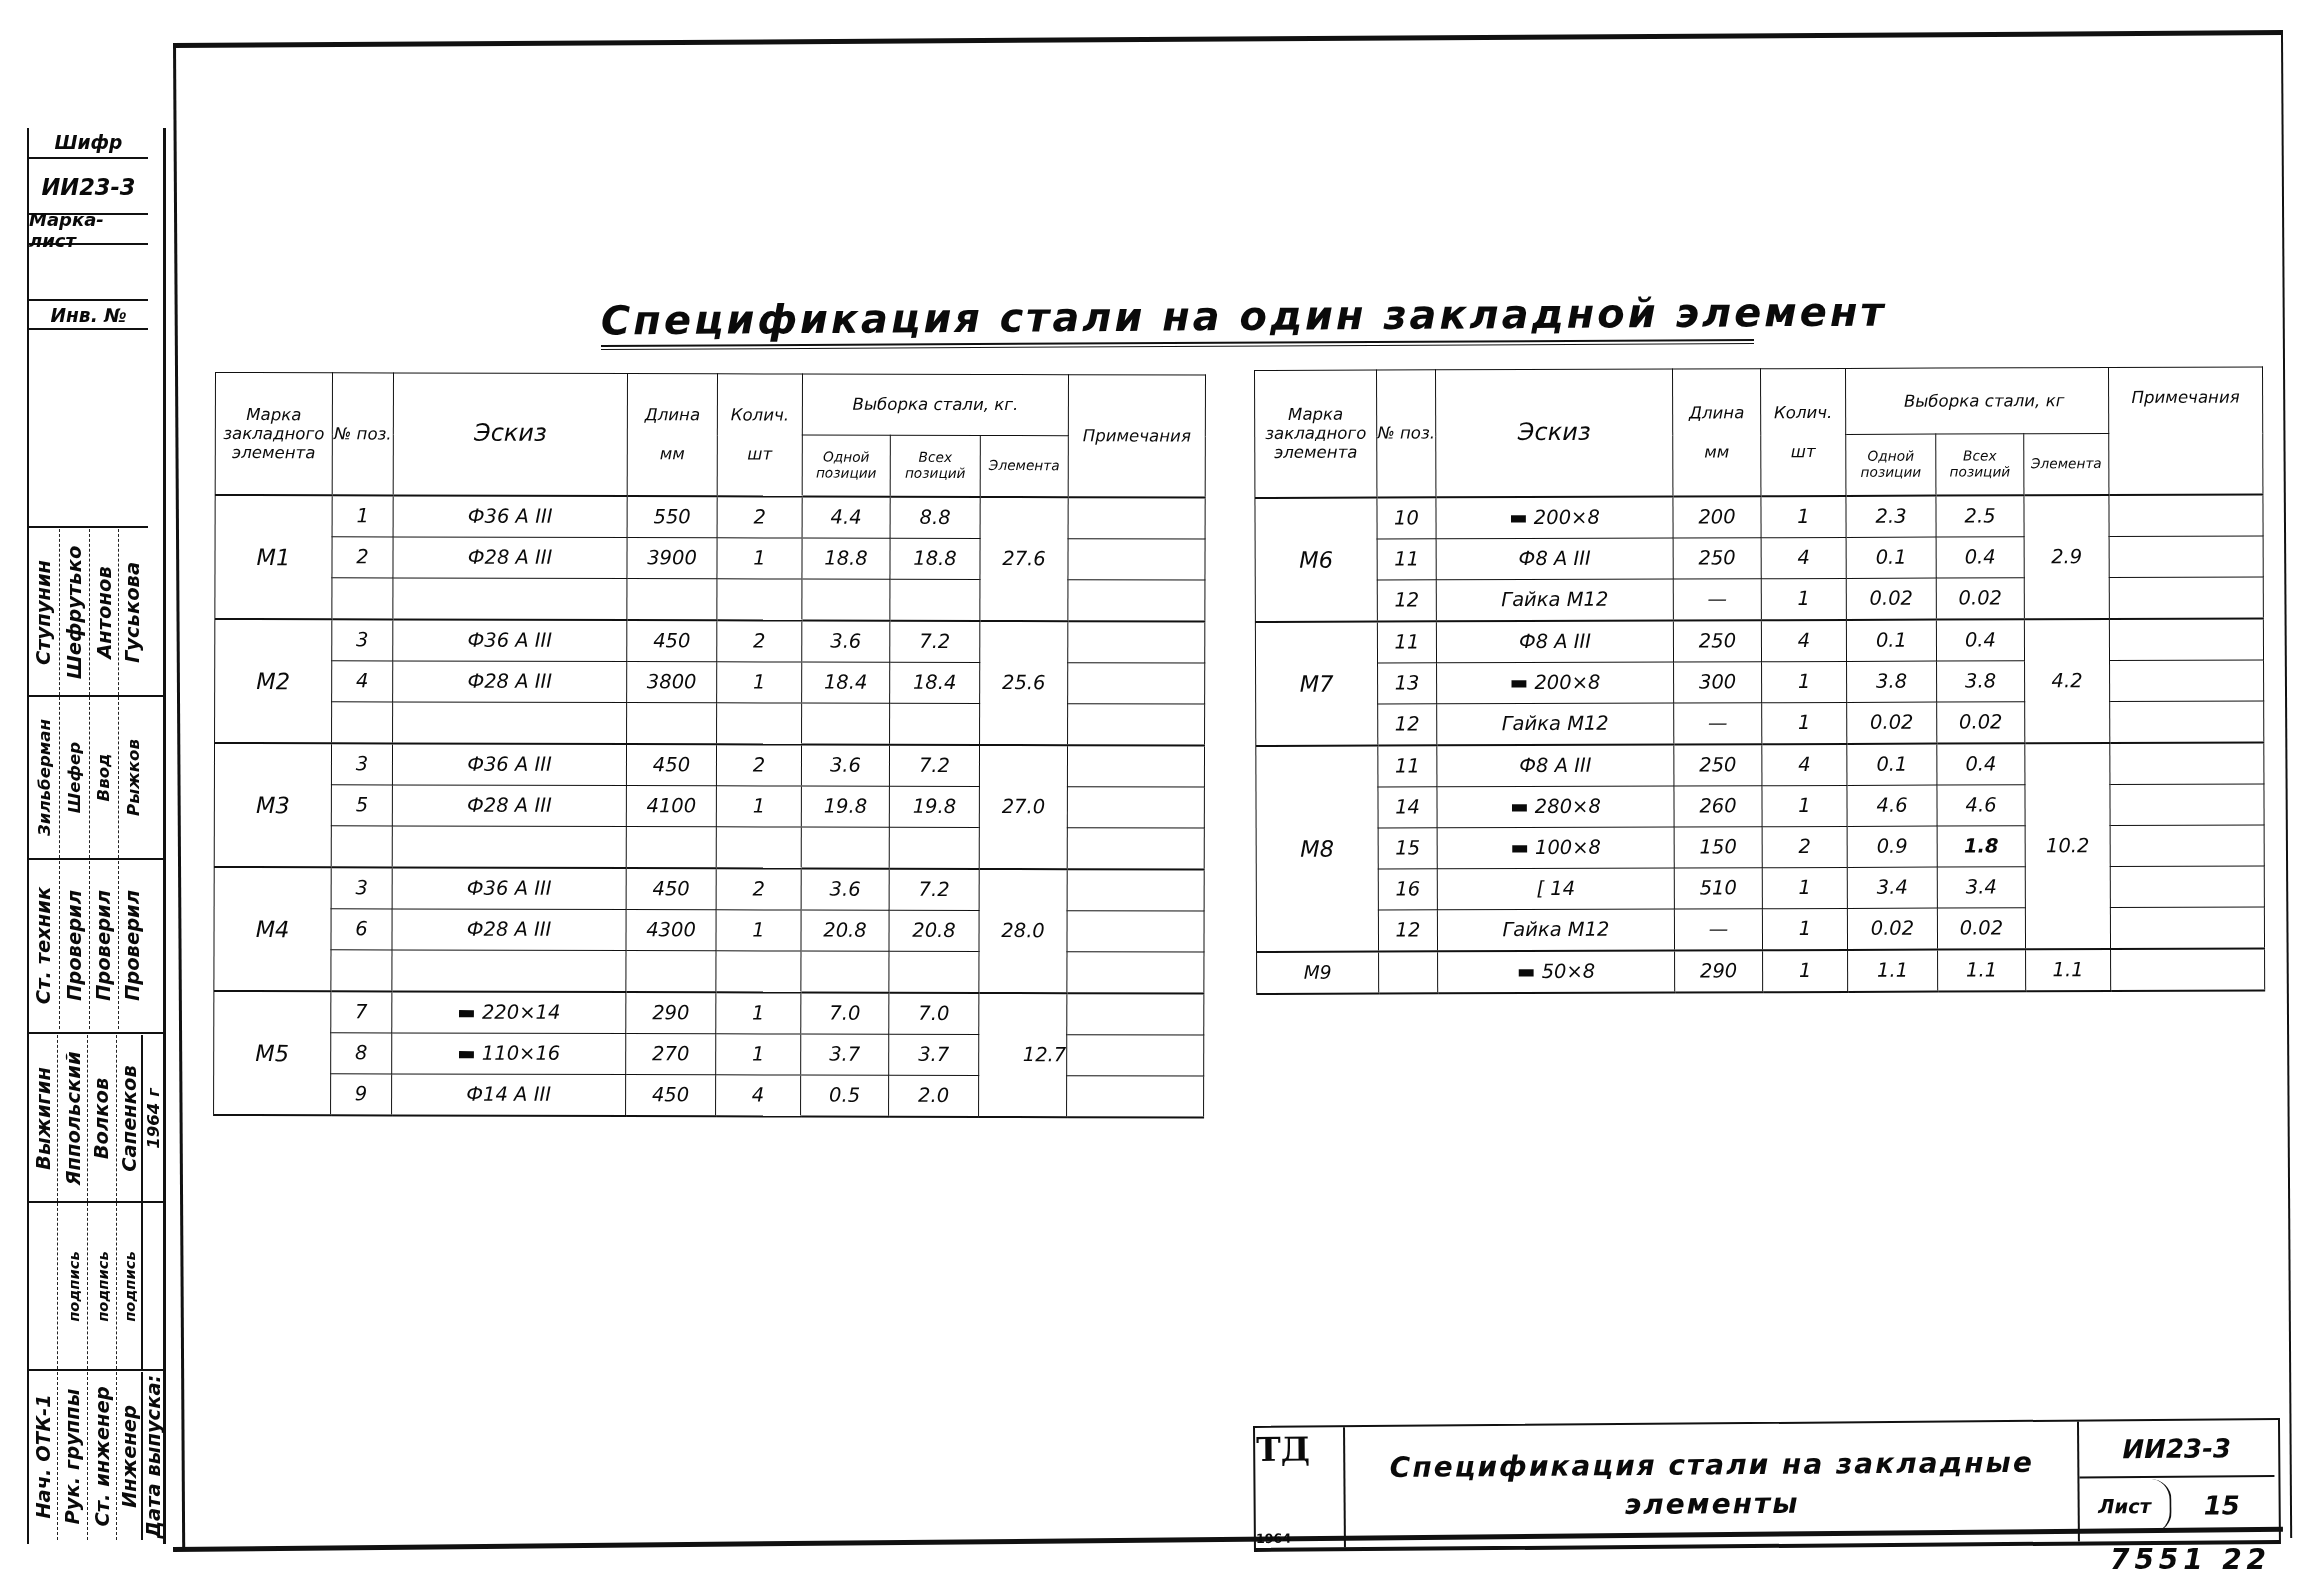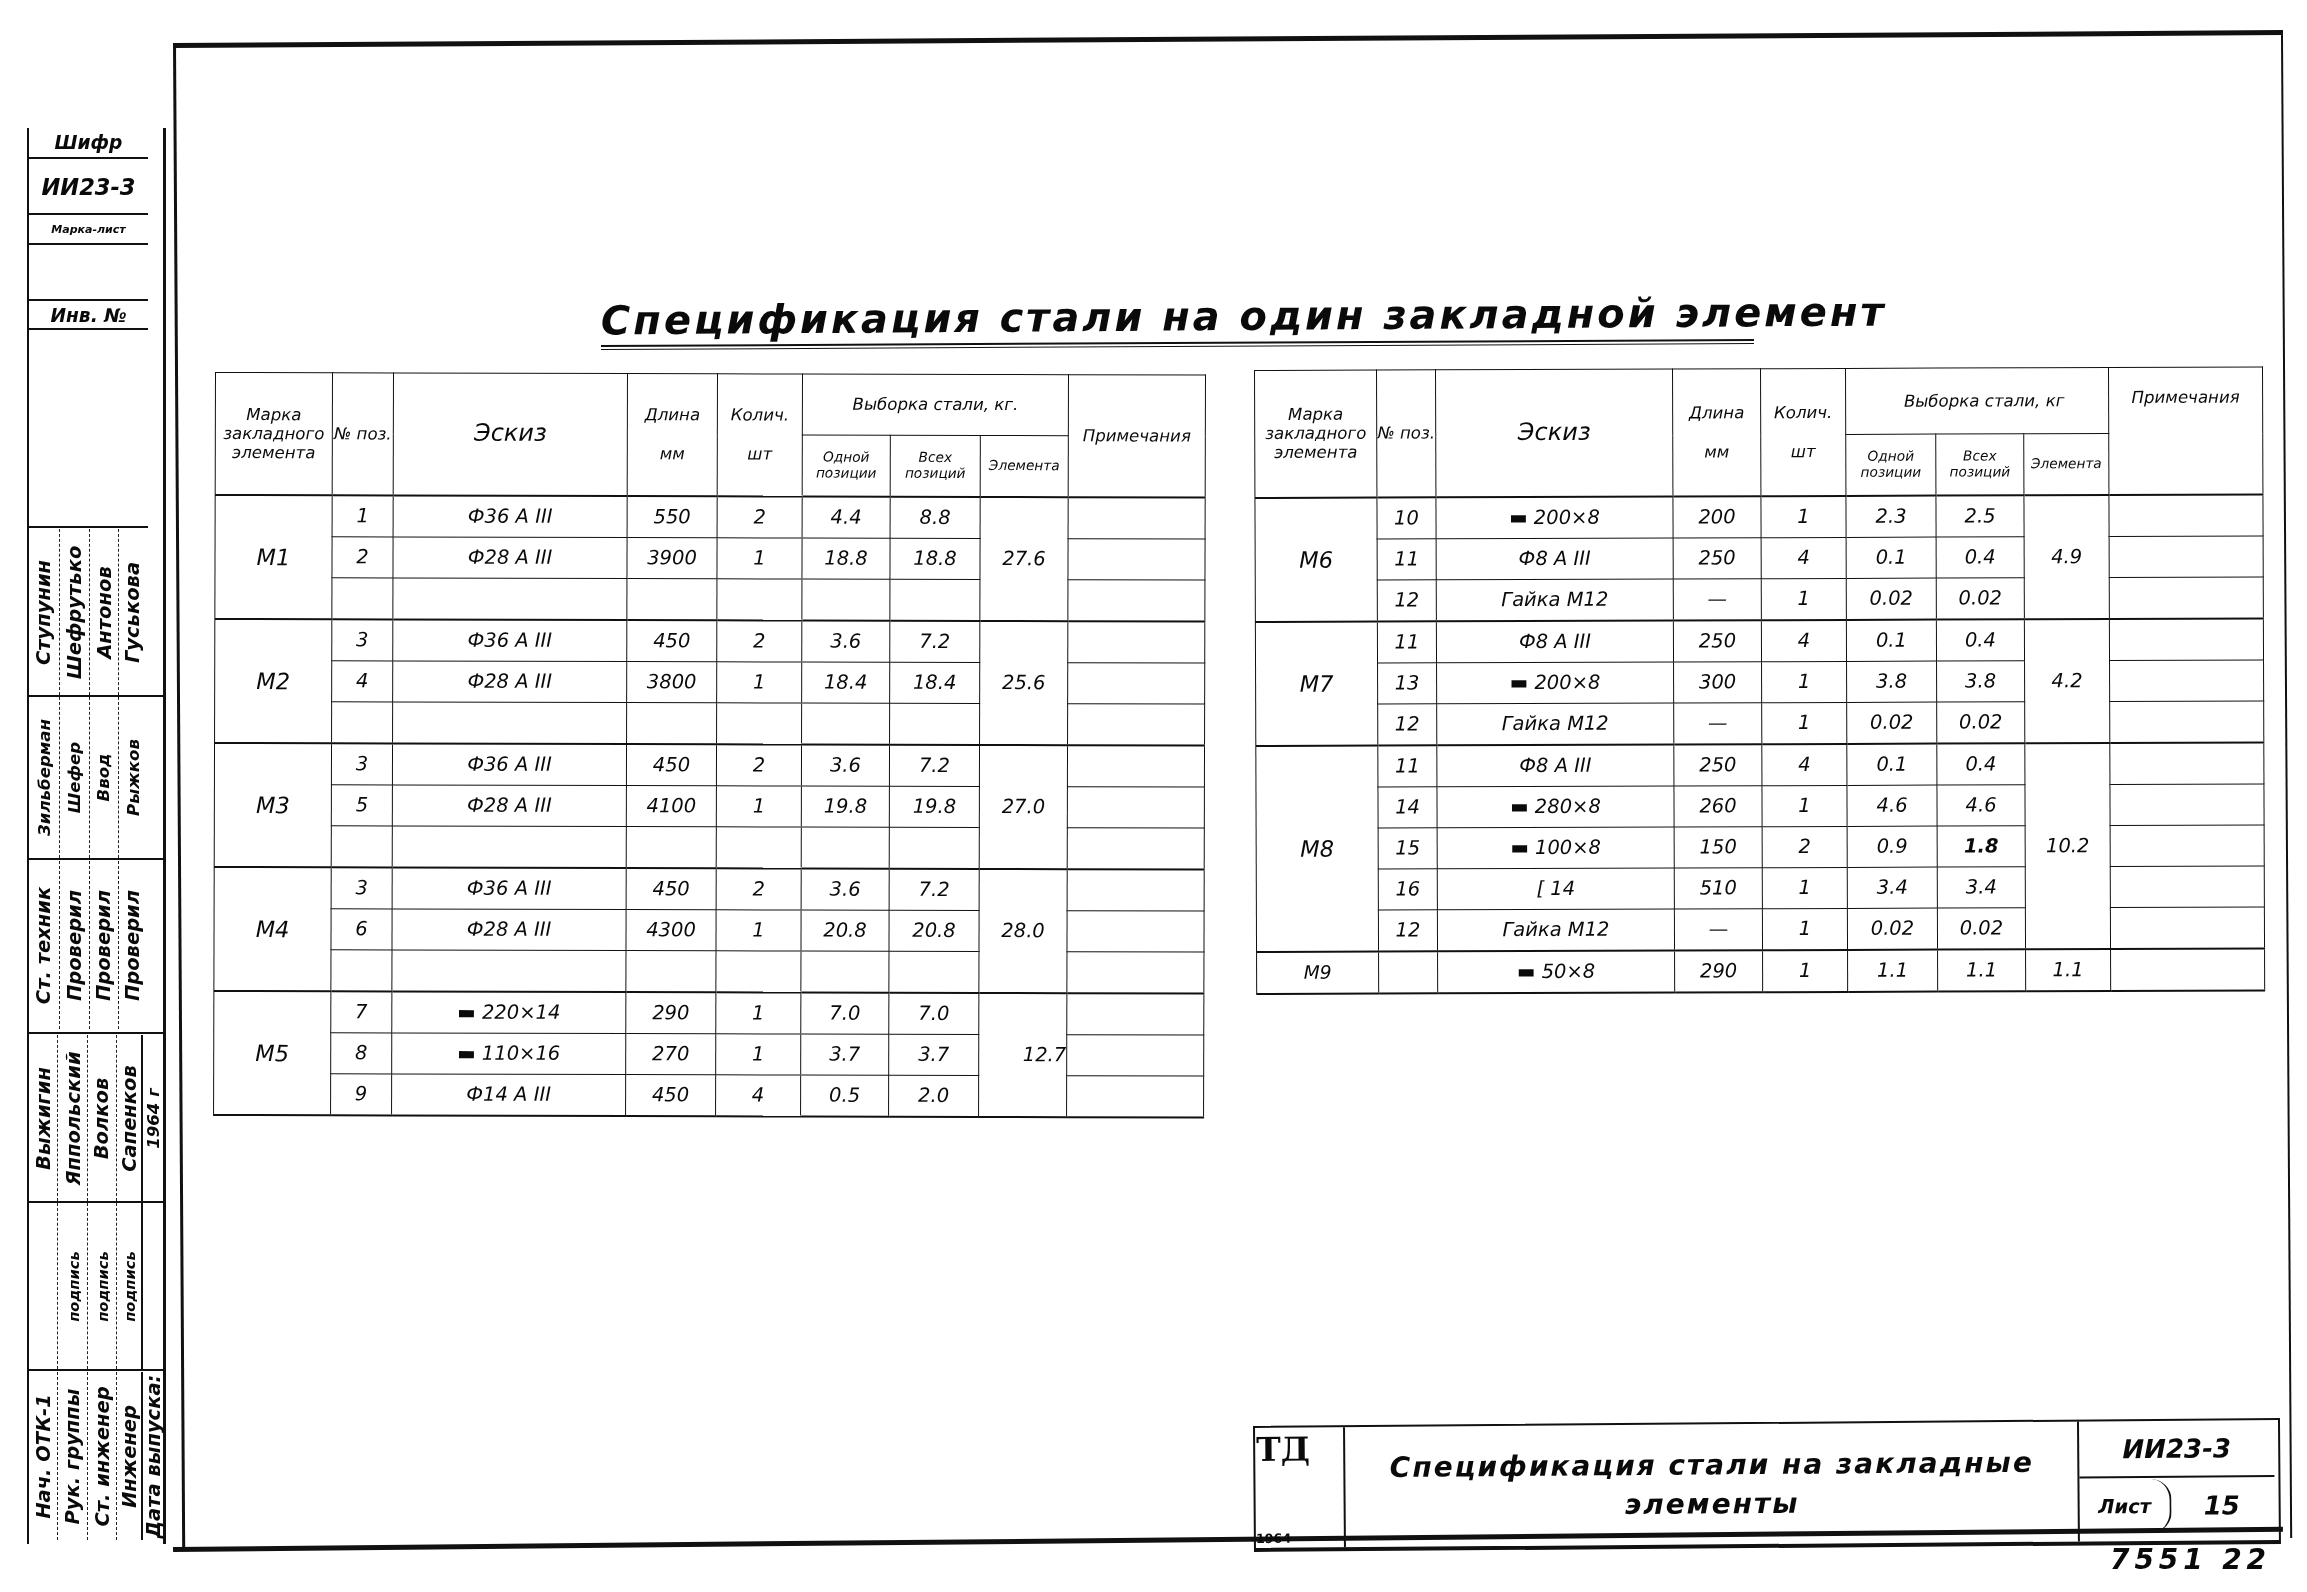--- a/index.html
+++ b/index.html
@@ -71,21 +71,21 @@
 <div class="frame"></div>
 <div class="frame-bottom"></div>
 
 <div class="side">
   <div class="side-cell hand" style="top:0;height:29px;">
       <span>Шифр</span>
     </div>
   <div class="side-cell hand" style="top:32px;height:53px;font-size:22.5px;">
       <span>ИИ23-3</span>
     </div>
-  <div class="side-cell hand" style="top:88px;height:27px;font-size:11px;">
+  <div class="side-cell hand" style="top:88px;height:27px;font-size:18px;">
       <span>Марка-лист</span>
     </div>
   <div class="side-cell" style="top:118px;height:53px;"></div>
   <div class="side-cell hand" style="top:174px;height:26px;">
       <span>Инв. №</span>
     </div>
   <div class="side-cell" style="top:203px;height:195px;"></div>
 
   <div class="side-rot-block" style="top:401px;height:503px;">
     <div style="position:absolute;left:0;top:0;width:100%;height:166px;border-bottom:2.4px solid #111;">
@@ -432,21 +432,21 @@
   <tbody>
 
     <tr class="thick-top">
       <td rowspan="3" class="mark">М6</td>
       <td>10</td>
       <td>▬ 200×8</td>
       <td>200</td>
       <td class="dash-r">1</td>
       <td>2.3</td>
       <td>2.5</td>
-      <td rowspan="3">4.9</td>
+      <td rowspan="3">2.9</td>
       <td></td>
     </tr>
     <tr>
       <td>11</td>
       <td>Ф8 А III</td>
       <td>250</td>
       <td class="dash-r">4</td>
       <td>0.1</td>
       <td>0.4</td>
       <td></td>

